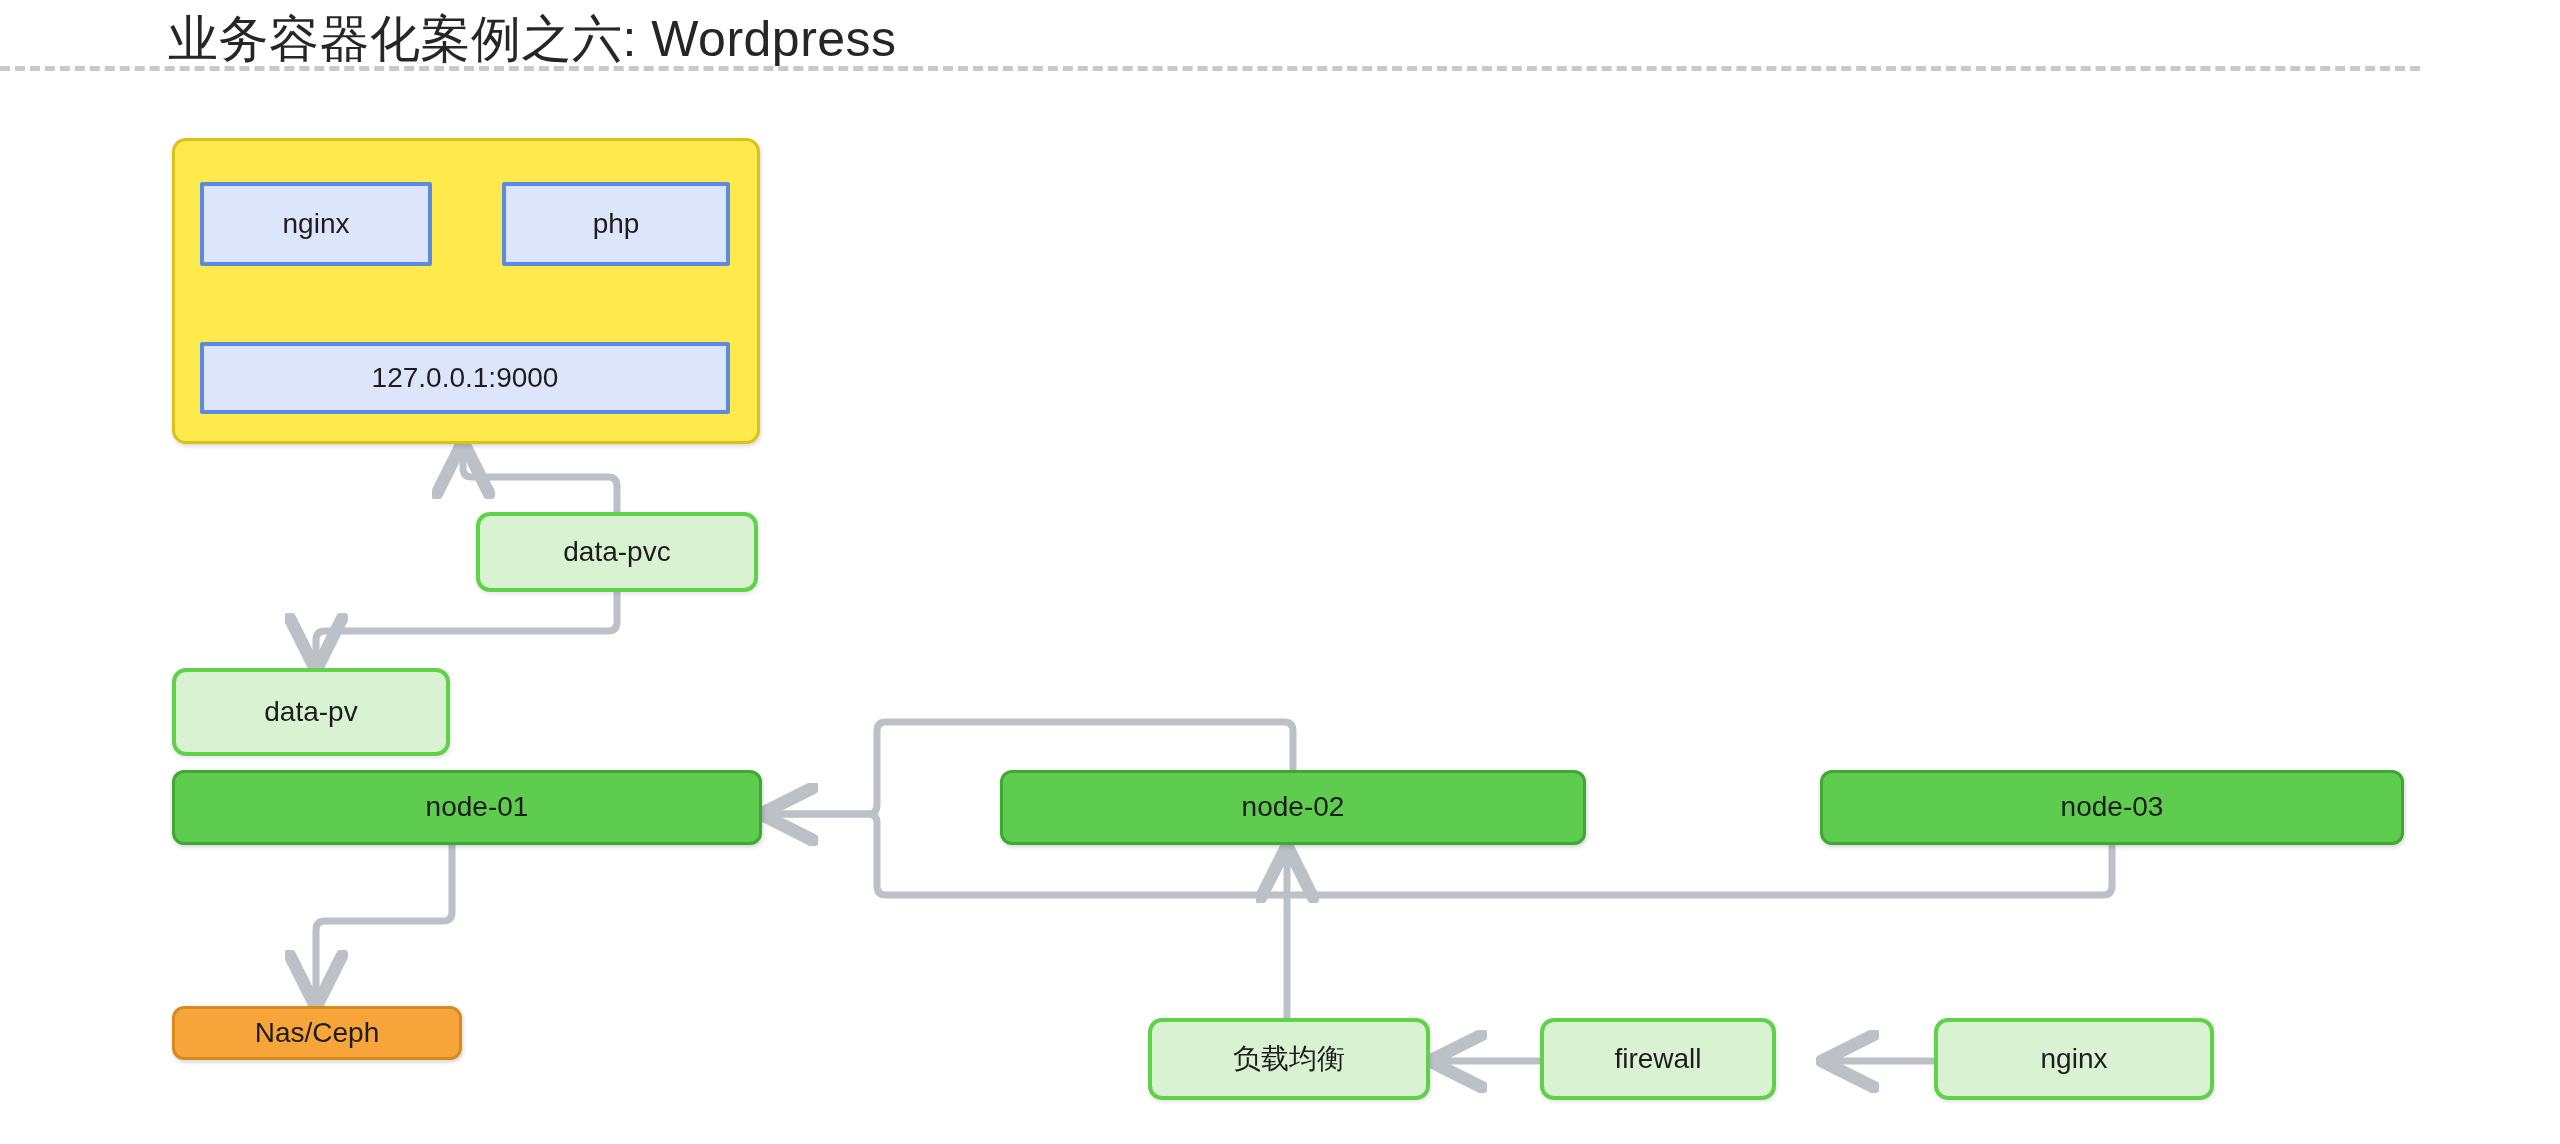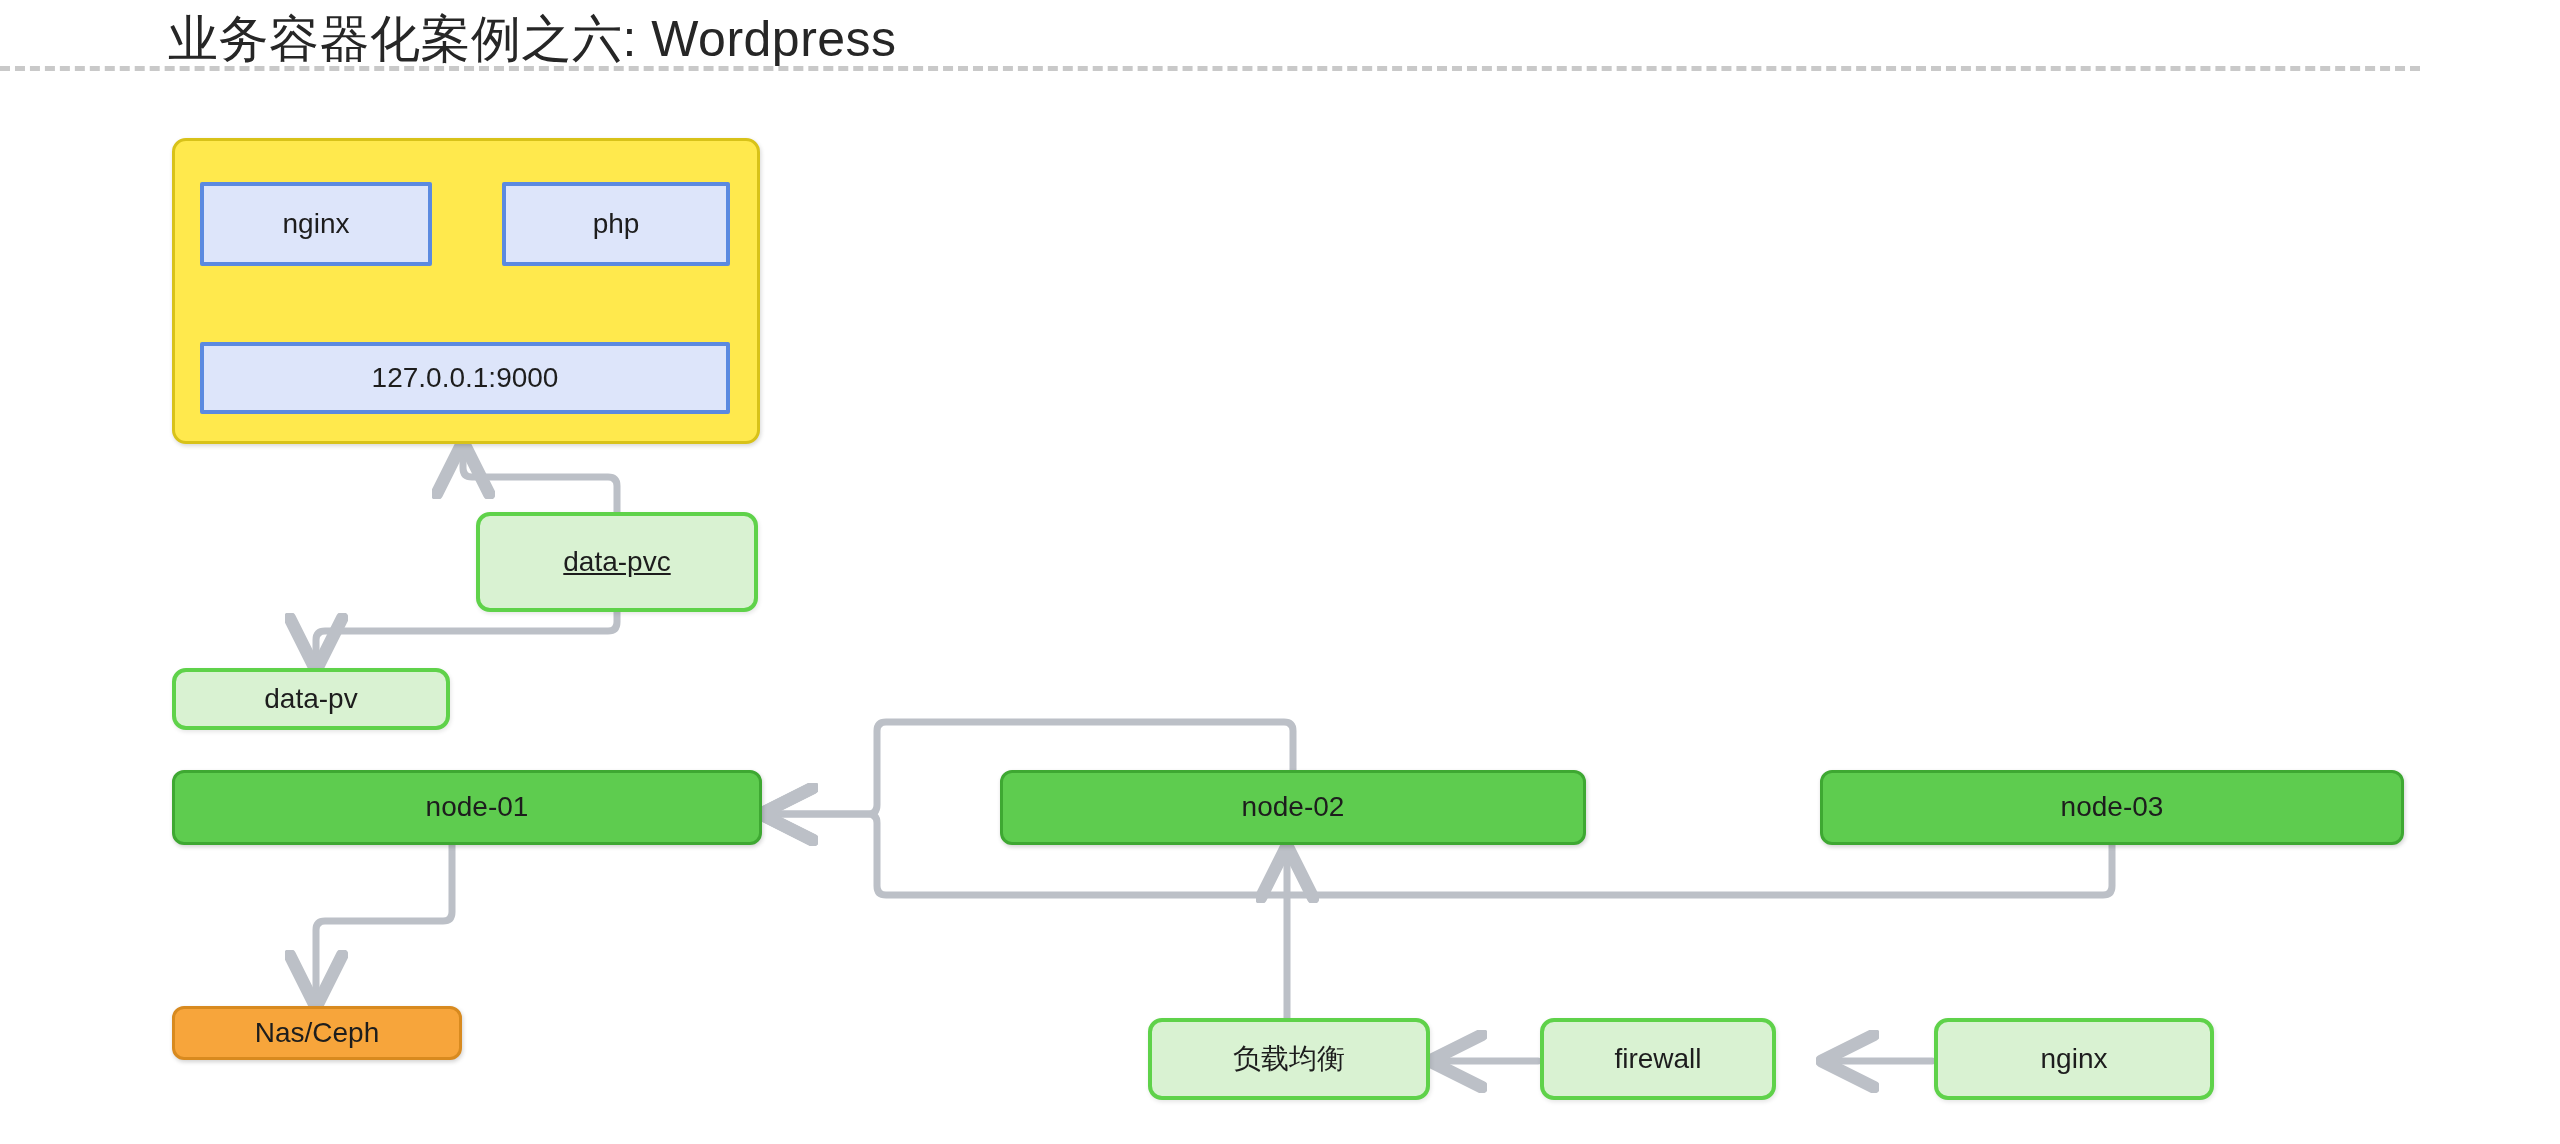--- a/index.html
+++ b/index.html
@@ -147,25 +147,25 @@
   </div>
 
   <div class="node ctr" style="left:502px; top:182px; width:228px; height:84px;">
     <span>php</span>
   </div>
 
   <div class="node ctr" style="left:200px; top:342px; width:530px; height:72px;">
     <span>127.0.0.1:9000</span>
   </div>
 
-  <div class="node soft-green" style="left:476px; top:512px; width:282px; height:100px;text-decoration:underline;">
+  <div class="node soft-green" style="left:476px; top:512px; width:282px; height:80px;">
     <span>data-pvc</span>
   </div>
 
-  <div class="node soft-green" style="left:172px; top:668px; width:278px; height:62px;align-items:center;">
+  <div class="node soft-green" style="left:172px; top:668px; width:278px; height:88px;align-items:center;">
     <span>data-pv</span>
   </div>
 
   <div class="node orange" style="left:172px; top:1006px; width:290px; height:54px;">
     <span>Nas/Ceph</span>
   </div>
 
   <div class="node solid-green" style="left:172px; top:770px; width:590px; height:75px;padding-left:20px;">
     <span>node-01</span>
   </div>

